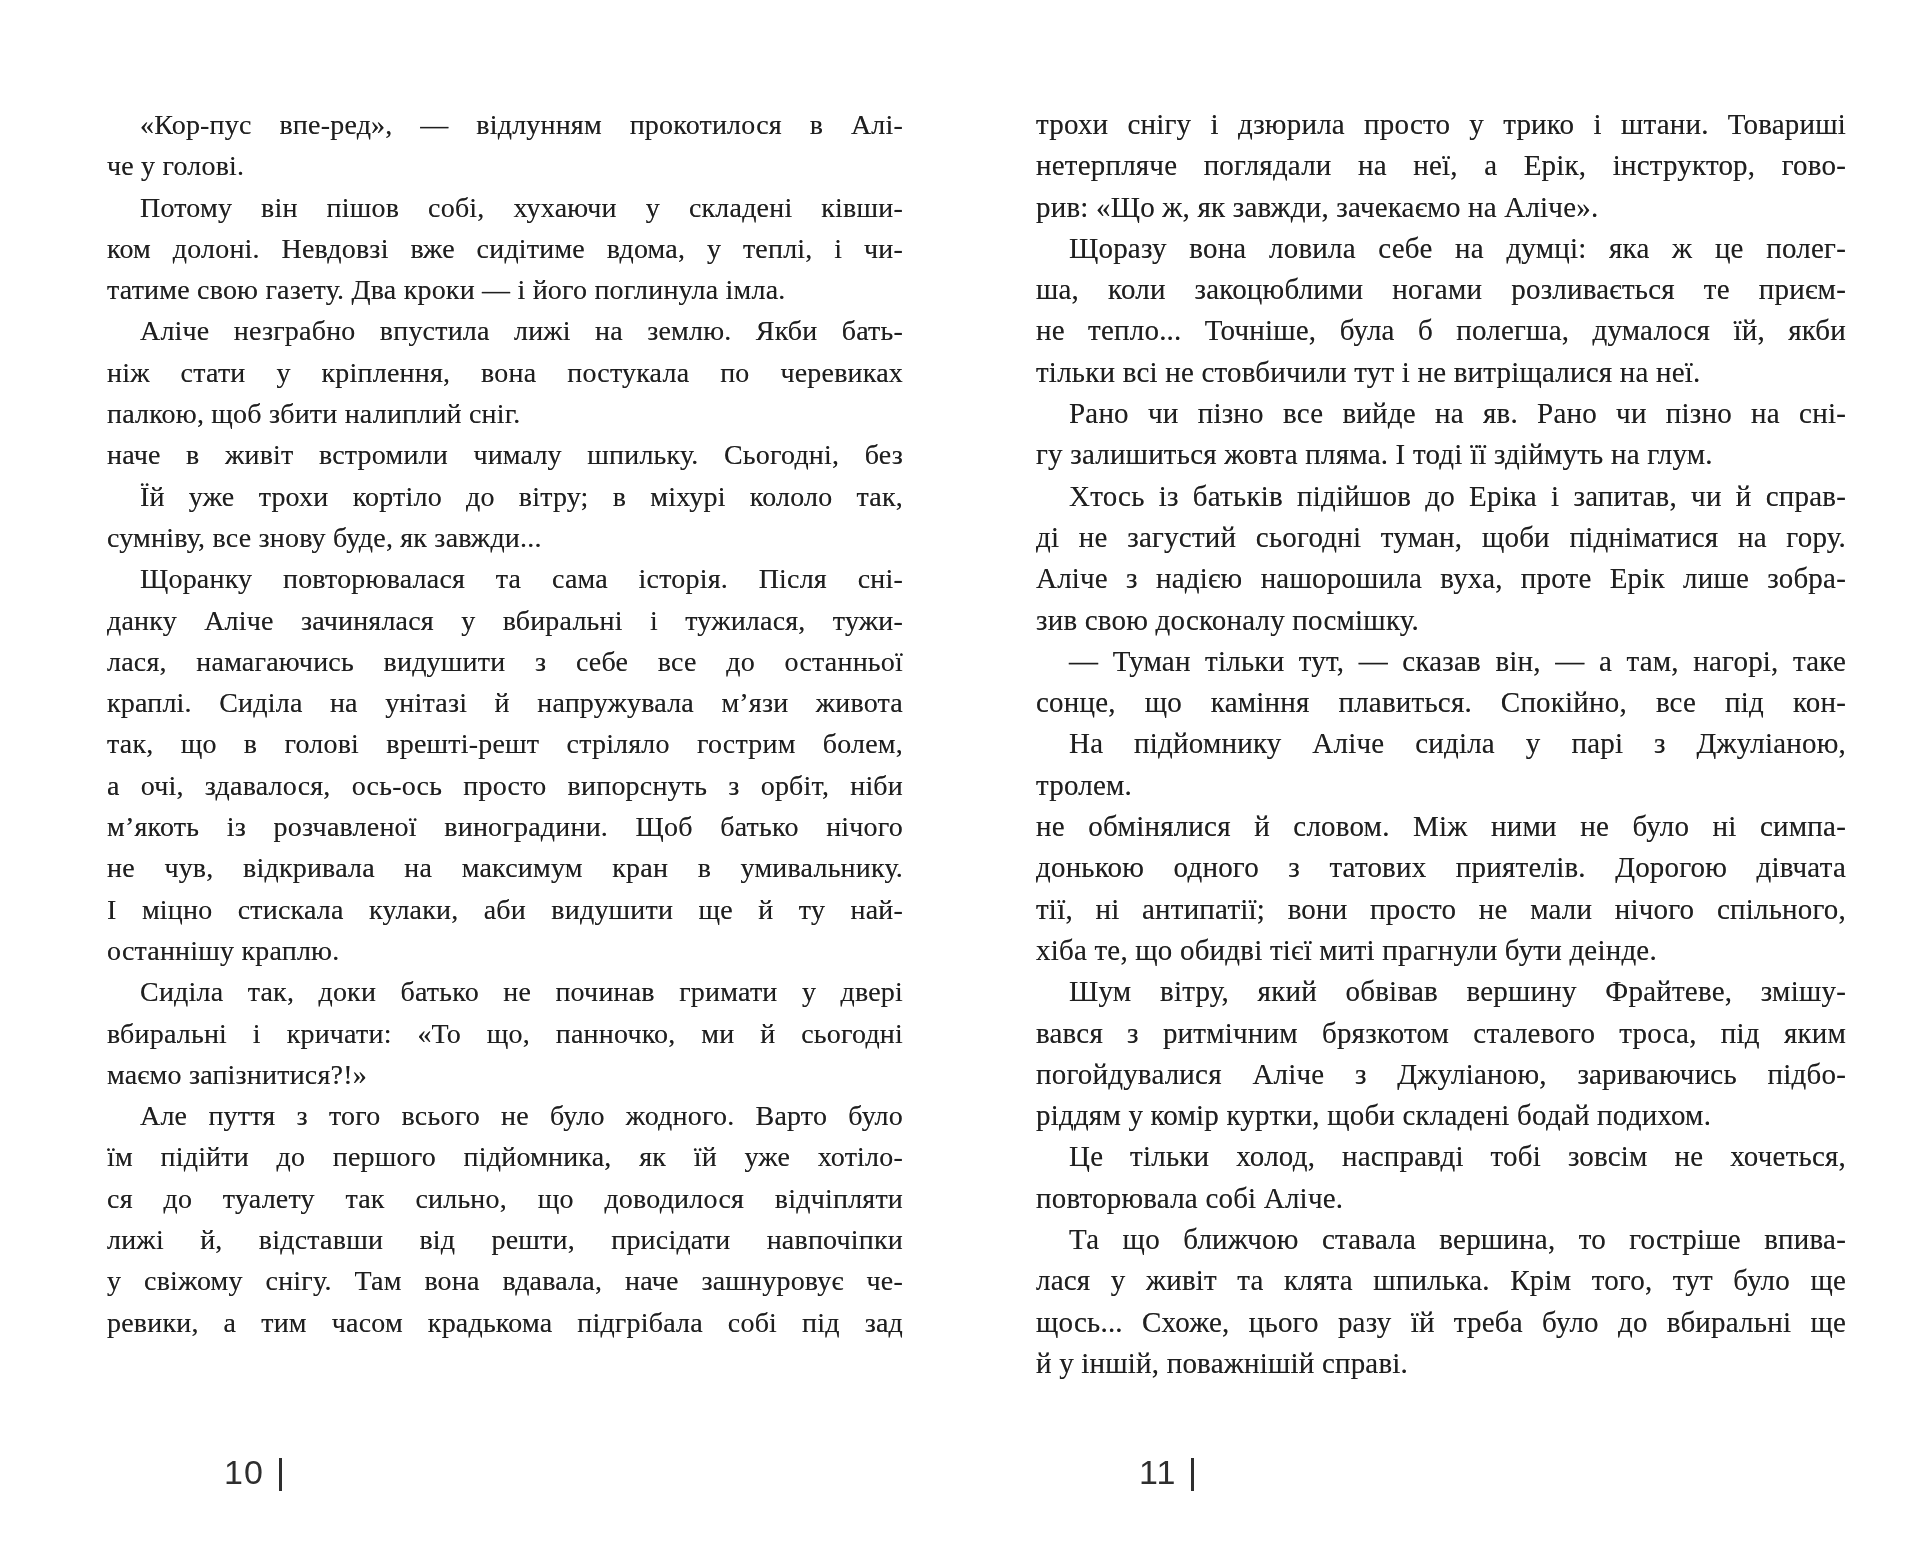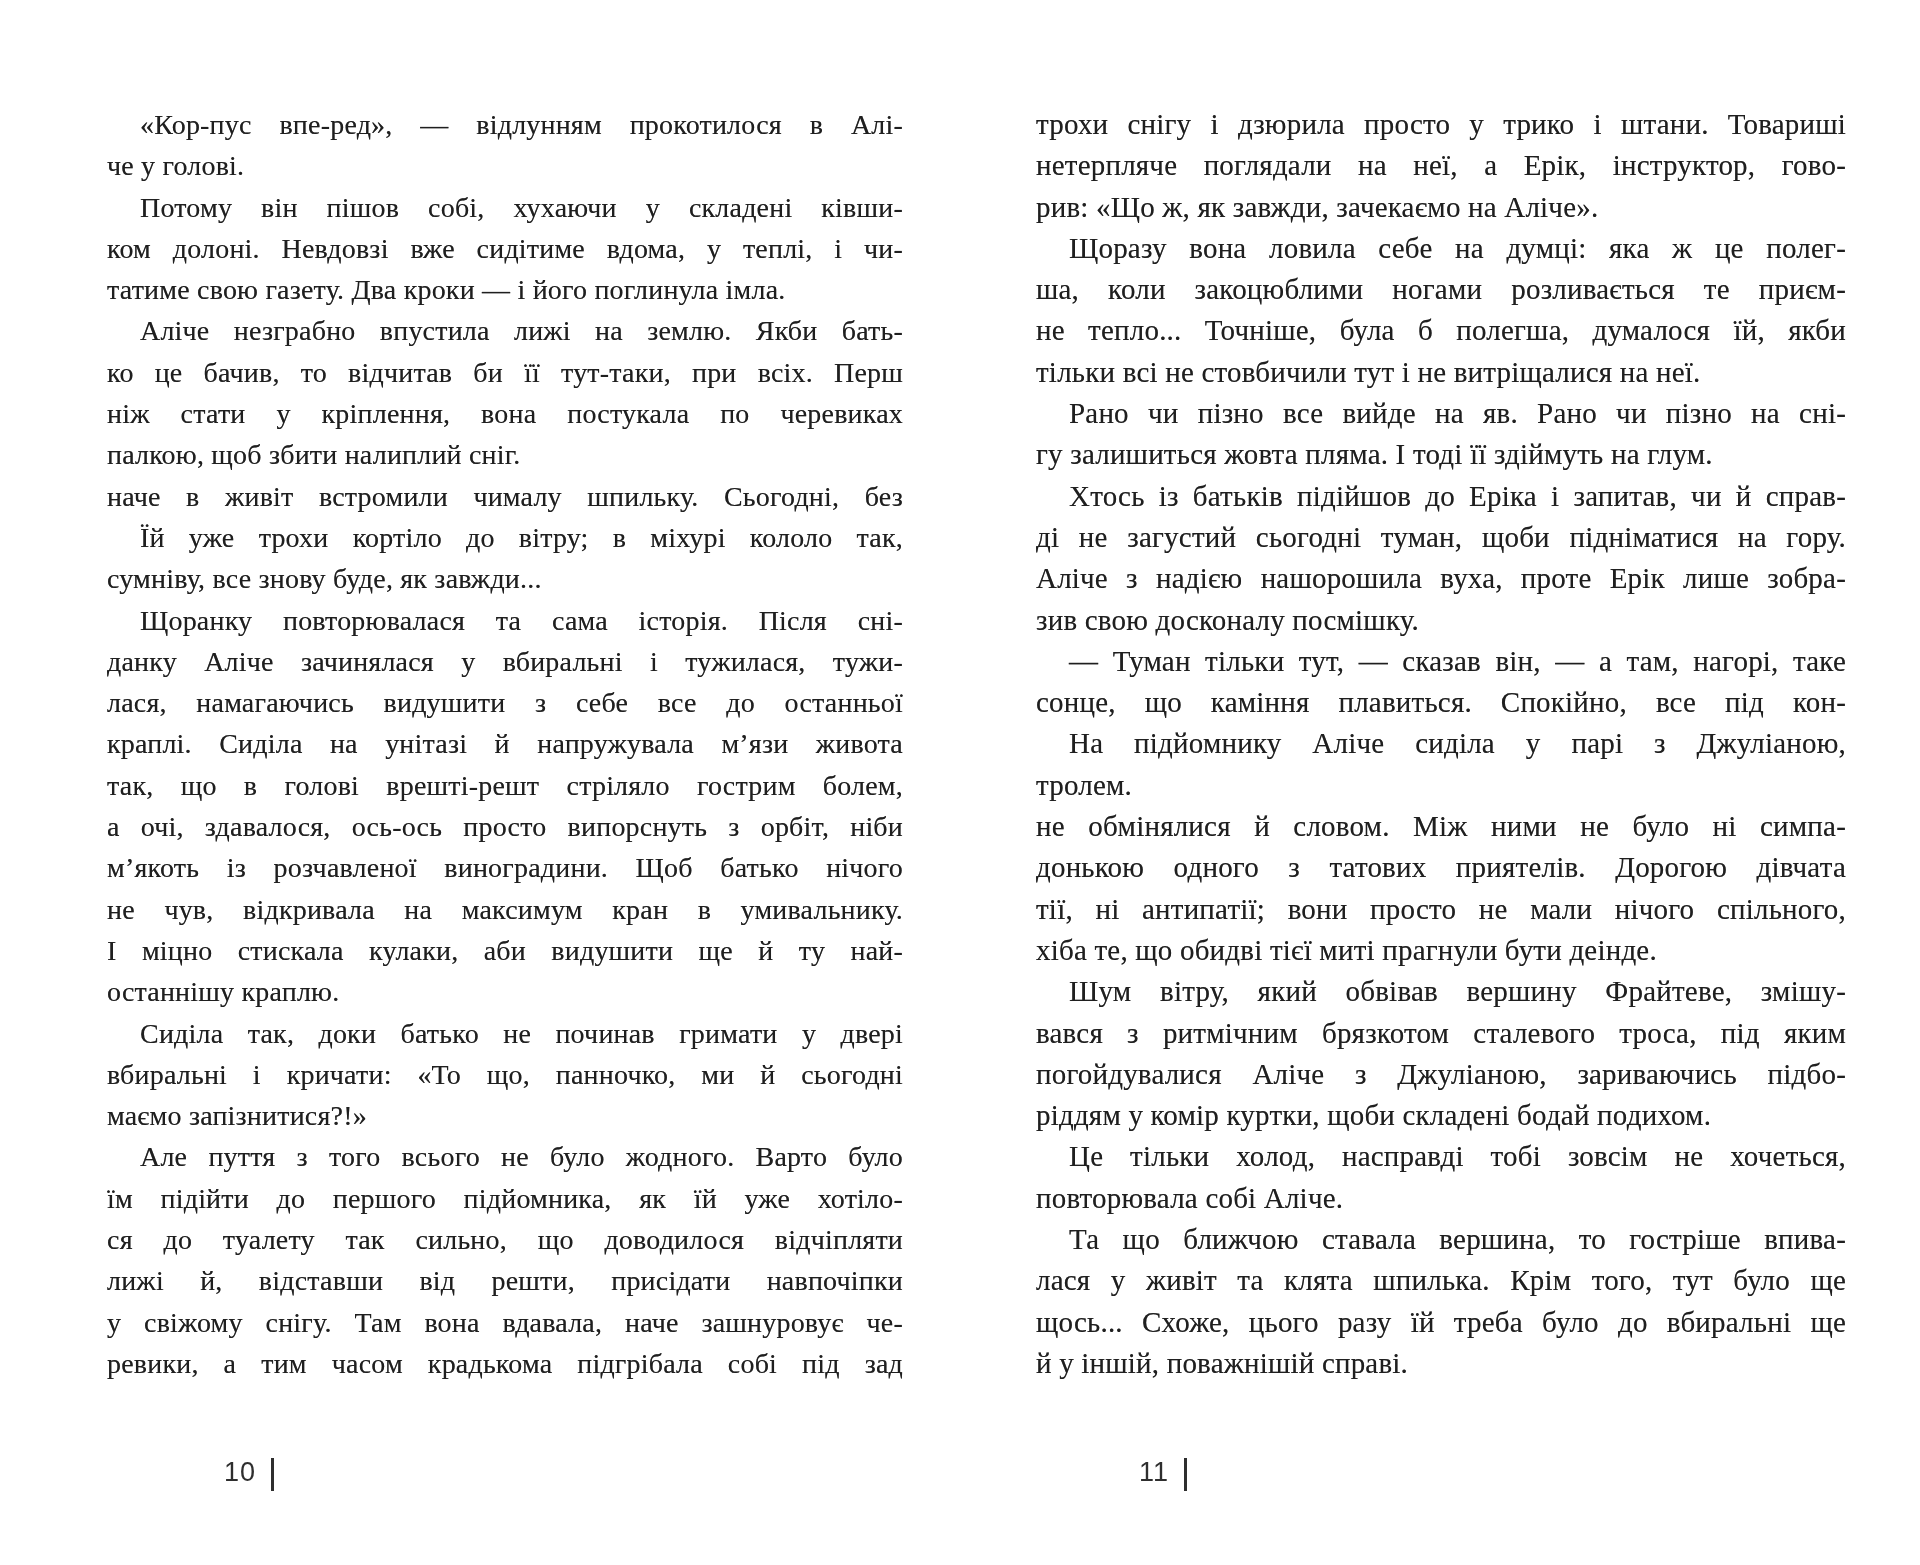--- a/index.html
+++ b/index.html
@@ -45,21 +45,21 @@
   .line.end{
     text-align-last:left;
   }
   .line.indent{
     text-indent:33px;
   }
   .footer{
     position:absolute;
     top:1456px;
     font-family:"Liberation Sans", sans-serif;
-    font-size:27px;
+    font-size:34px;
     color:var(--footer-ink);
     display:flex;
     align-items:flex-start;
   }
   .footer.left{left:224px;}
   .footer.right{left:1139px;}
   .footer .num{
     letter-spacing:1px;
     line-height:32px;
   }
@@ -77,21 +77,20 @@
 
 <div class="spread">
 
   <div class="text-col left">
       <div class="line indent">«Кор-пус впе-ред», — відлунням прокотилося в Алі-</div>
       <div class="line end">че у голові.</div>
       <div class="line indent">Потому він пішов собі, хухаючи у складені ківши-</div>
       <div class="line">ком долоні. Невдовзі вже сидітиме вдома, у теплі, і чи-</div>
       <div class="line end">татиме свою газету. Два кроки — і його поглинула імла.</div>
       <div class="line indent">Аліче незграбно впустила лижі на землю. Якби бать-</div>
-      <div class="line">ко це бачив, то відчитав би її тут-таки, при всіх. Перш</div>
       <div class="line">ніж стати у кріплення, вона постукала по черевиках</div>
       <div class="line end">палкою, щоб збити налиплий сніг.</div>
       <div class="line">наче в живіт встромили чималу шпильку. Сьогодні, без</div>
       <div class="line indent">Їй уже трохи кортіло до вітру; в міхурі кололо так,</div>
       <div class="line end">сумніву, все знову буде, як завжди...</div>
       <div class="line indent">Щоранку повторювалася та сама історія. Після сні-</div>
       <div class="line">данку Аліче зачинялася у вбиральні і тужилася, тужи-</div>
       <div class="line">лася, намагаючись видушити з себе все до останньої</div>
       <div class="line">краплі. Сиділа на унітазі й напружувала м’язи живота</div>
       <div class="line">так, що в голові врешті-решт стріляло гострим болем,</div>

